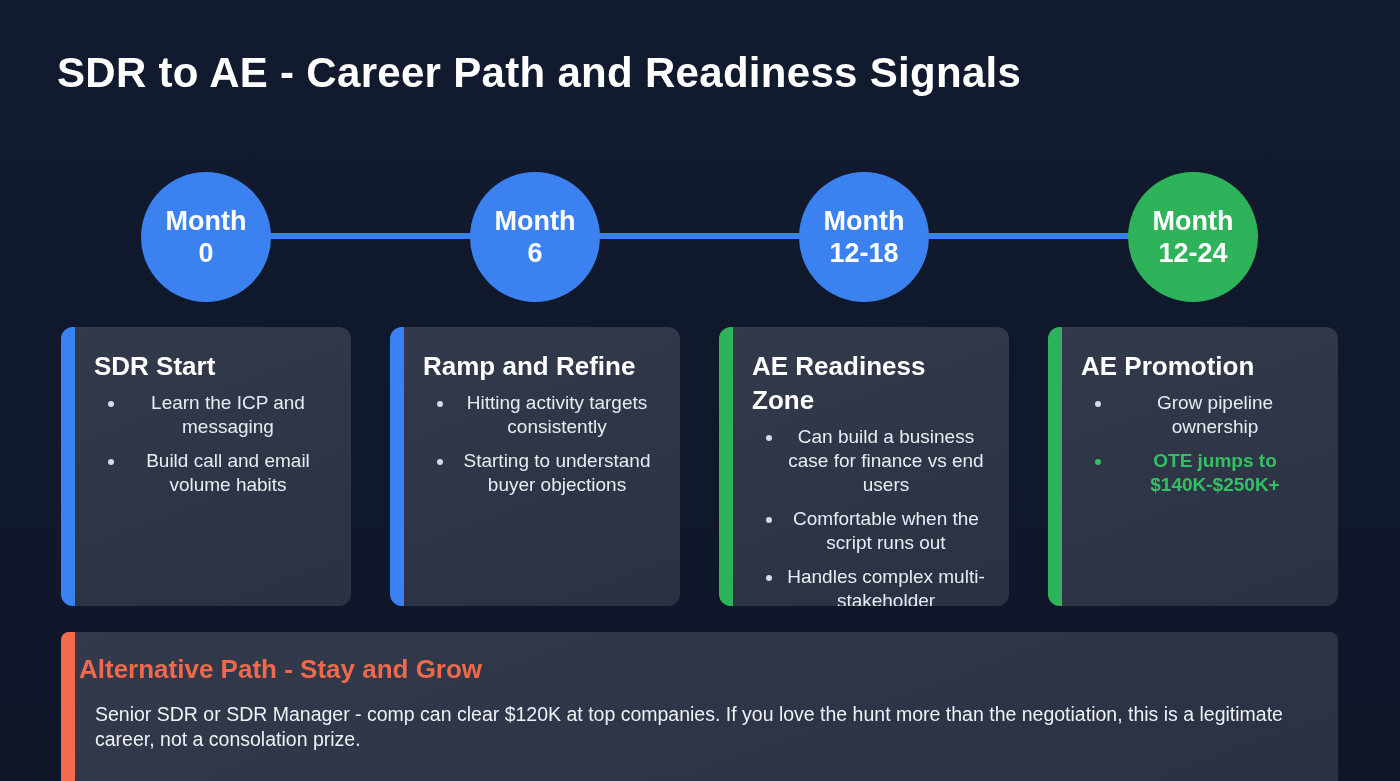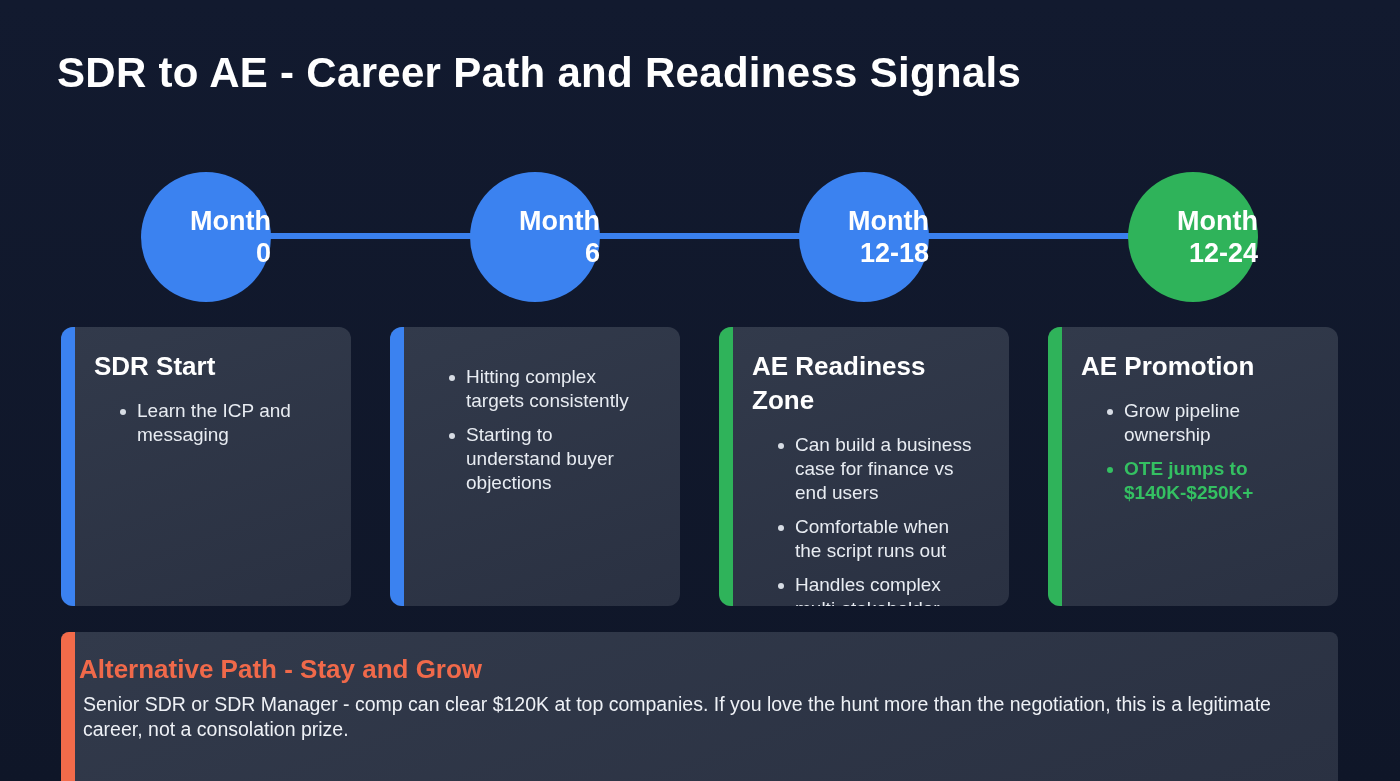--- a/index.html
+++ b/index.html
@@ -14,59 +14,59 @@
     position: absolute; left: 57px; top: 42px;
     font-size: 42px; font-weight: 700; letter-spacing: 0.3px;
     color: #ffffff; margin: 0; line-height: 62px;
   }
   .timeline-line {
     position: absolute; left: 206px; top: 233px; width: 987px; height: 6px;
     background: #3a80ee;
   }
   .milestone {
     position: absolute; width: 130px; height: 130px; border-radius: 50%;
-    display: flex; flex-direction: column; align-items: flex-end; justify-content: center;
+    display: flex; flex-direction: column; align-items: center; justify-content: center;
     font-weight: 700; font-size: 27px; line-height: 32px; color: #ffffff;
     top: 172px;
   }
   .milestone.blue { background: #3b82f0; }
   .milestone.green { background: #2fb35a; }
   .card {
     position: absolute; top: 327px; width: 290px; height: 279px;
     background: linear-gradient(160deg, #323a4b 0%, #2a3142 100%);
     border-radius: 12px; overflow: hidden; box-sizing: border-box;
     padding: 22px 16px 0 33px;
   }
   .card .accent {
     position: absolute; left: 0; top: 0; bottom: 0; width: 14px;
   }
   .card h2 {
     margin: 0 0 8px 0; font-size: 26px; font-weight: 700; color: #ffffff; line-height: 34px;
   }
-  .card ul { margin: 16px; padding: 0 0 0 27px; list-style: none; }
+  .card ul { margin: 4px; padding: 0 0 0 27px; list-style: none; text-align: center; }
   .card li {
     position: relative; font-size: 19px; line-height: 24px; color: #e8ecf2; margin-bottom: 10px;
   }
   .card li::before {
     content: ""; position: absolute; left: -17px; top: 10px; width: 6px; height: 6px;
     border-radius: 50%; background: #d7dce4;
   }
   .card li.highlight { color: #34c062; font-weight: 700; }
   .card li.highlight::before { background: #34c062; }
   .alt-panel {
     position: absolute; left: 61px; top: 632px; width: 1277px; height: 161px;
     background: linear-gradient(160deg, #323a4b 0%, #2a3142 100%);
     border-radius: 8px; overflow: hidden; box-sizing: border-box;
     padding: 20px 30px 0 18px;
   }
   .alt-panel .accent { position: absolute; left: 0; top: 0; bottom: 0; width: 14px; background: #f26b4a; }
   .alt-panel h3 {
     margin: 0 0 6px 0; font-size: 26px; font-weight: 700; color: #f0694a; line-height: 34px;
   }
-  .alt-panel p { margin: 4px; font-size: 19.5px; line-height: 25px; color: #eef1f6; }
+  .alt-panel p { margin: 16px; font-size: 19.5px; line-height: 25px; color: #eef1f6; }
 </style>
 </head>
 <body>
 
 <h1 class="title">SDR to AE - Career Path and Readiness Signals</h1>
 
 <div class="timeline-line"></div>
 
 <div class="milestone blue" style="left:141px">
   <span>Month</span>
@@ -83,27 +83,29 @@
 <div class="milestone green" style="left:1128px">
   <span>Month</span>
   <span>12-24</span>
 </div>
 
 <div class="card" style="left:61px">
   <div class="accent" style="background:#3b82f0"></div>
   <h2>SDR Start</h2>
   <ul>
     <li>Learn the ICP and messaging</li>
+    <li>Build call and email volume habits</li>
   </ul>
 </div>
 
 <div class="card" style="left:390px">
   <div class="accent" style="background:#3b82f0"></div>
+  <h2>Ramp and Refine</h2>
   <ul>
-    <li>Hitting complex targets consistently</li>
+    <li>Hitting activity targets consistently</li>
     <li>Starting to understand buyer objections</li>
   </ul>
 </div>
 
 <div class="card" style="left:719px">
   <div class="accent" style="background:#2fb35a"></div>
   <h2>AE Readiness Zone</h2>
   <ul>
     <li>Can build a business case for finance vs end users</li>
     <li>Comfortable when the script runs out</li>

